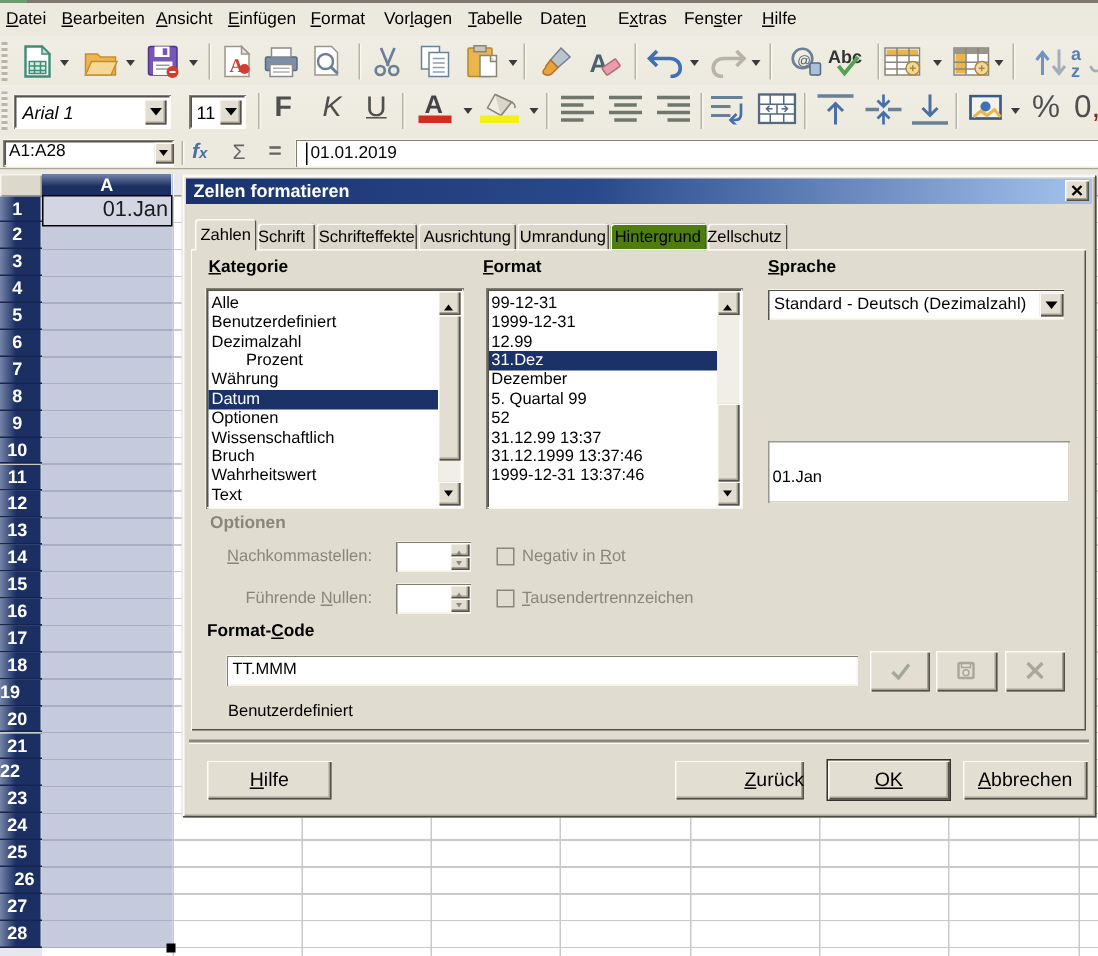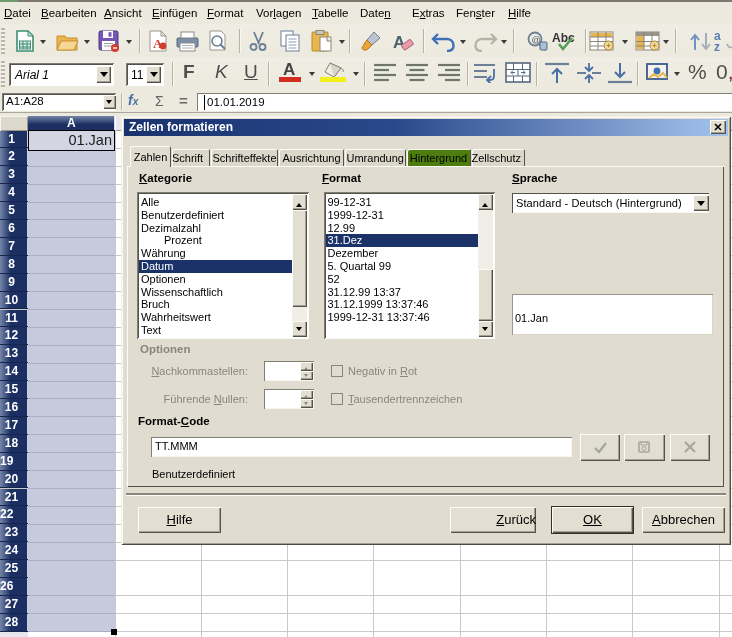--- a/index.html
+++ b/index.html
@@ -270,21 +270,21 @@
 <div class="abs" style="left:0;top:398.9999999999999px;width:28px;height:17.9px;background:linear-gradient(90deg,#7585a8,#1c2f63 38%);color:#fff;font-weight:bold;font-size:12px;text-align:center;line-height:17.9px;padding-right:5px;box-shadow:inset 0 -1px 0 #17244e,inset -1px 0 0 #c9d0e4">16</div>
 <div class="abs" style="left:0;top:416.89999999999986px;width:28px;height:17.9px;background:linear-gradient(90deg,#7585a8,#1c2f63 38%);color:#fff;font-weight:bold;font-size:12px;text-align:center;line-height:17.9px;padding-right:5px;box-shadow:inset 0 -1px 0 #17244e,inset -1px 0 0 #c9d0e4">17</div>
 <div class="abs" style="left:0;top:434.79999999999984px;width:28px;height:17.9px;background:linear-gradient(90deg,#7585a8,#1c2f63 38%);color:#fff;font-weight:bold;font-size:12px;text-align:center;line-height:17.9px;padding-right:5px;box-shadow:inset 0 -1px 0 #17244e,inset -1px 0 0 #c9d0e4">18</div>
 <div class="abs" style="left:0;top:452.6999999999998px;width:28px;height:17.9px;background:linear-gradient(90deg,#7585a8,#1c2f63 38%);color:#fff;font-weight:bold;font-size:12px;line-height:17.9px;padding-right:5px;box-shadow:inset 0 -1px 0 #17244e,inset -1px 0 0 #c9d0e4">19</div>
 <div class="abs" style="left:0;top:470.5999999999998px;width:28px;height:17.9px;background:linear-gradient(90deg,#7585a8,#1c2f63 38%);color:#fff;font-weight:bold;font-size:12px;text-align:center;line-height:17.9px;padding-right:5px;box-shadow:inset 0 -1px 0 #17244e,inset -1px 0 0 #c9d0e4">20</div>
 <div class="abs" style="left:0;top:488.4999999999998px;width:28px;height:17.9px;background:linear-gradient(90deg,#7585a8,#1c2f63 38%);color:#fff;font-weight:bold;font-size:12px;text-align:center;line-height:17.9px;padding-right:5px;box-shadow:inset 0 -1px 0 #17244e,inset -1px 0 0 #c9d0e4">21</div>
 <div class="abs" style="left:0;top:506.39999999999975px;width:28px;height:17.9px;background:linear-gradient(90deg,#7585a8,#1c2f63 38%);color:#fff;font-weight:bold;font-size:12px;line-height:17.9px;padding-right:5px;box-shadow:inset 0 -1px 0 #17244e,inset -1px 0 0 #c9d0e4">22</div>
 <div class="abs" style="left:0;top:524.2999999999997px;width:28px;height:17.9px;background:linear-gradient(90deg,#7585a8,#1c2f63 38%);color:#fff;font-weight:bold;font-size:12px;text-align:center;line-height:17.9px;padding-right:5px;box-shadow:inset 0 -1px 0 #17244e,inset -1px 0 0 #c9d0e4">23</div>
 <div class="abs" style="left:0;top:542.1999999999997px;width:28px;height:17.9px;background:linear-gradient(90deg,#7585a8,#1c2f63 38%);color:#fff;font-weight:bold;font-size:12px;text-align:center;line-height:17.9px;padding-right:5px;box-shadow:inset 0 -1px 0 #17244e,inset -1px 0 0 #c9d0e4">24</div>
 <div class="abs" style="left:0;top:560.0999999999997px;width:28px;height:17.9px;background:linear-gradient(90deg,#7585a8,#1c2f63 38%);color:#fff;font-weight:bold;font-size:12px;text-align:center;line-height:17.9px;padding-right:5px;box-shadow:inset 0 -1px 0 #17244e,inset -1px 0 0 #c9d0e4">25</div>
-<div class="abs" style="left:0;top:577.9999999999997px;width:28px;height:17.9px;background:linear-gradient(90deg,#7585a8,#1c2f63 38%);color:#fff;font-weight:bold;font-size:12px;text-align:left;line-height:17.9px;padding-right:5px;box-shadow:inset 0 -1px 0 #17244e,inset -1px 0 0 #c9d0e4">26</div>
+<div class="abs" style="left:0;top:577.9999999999997px;width:28px;height:17.9px;background:linear-gradient(90deg,#7585a8,#1c2f63 38%);color:#fff;font-weight:bold;font-size:12px;text-align:right;line-height:17.9px;padding-right:5px;box-shadow:inset 0 -1px 0 #17244e,inset -1px 0 0 #c9d0e4">26</div>
 <div class="abs" style="left:0;top:595.8999999999996px;width:28px;height:17.9px;background:linear-gradient(90deg,#7585a8,#1c2f63 38%);color:#fff;font-weight:bold;font-size:12px;text-align:center;line-height:17.9px;padding-right:5px;box-shadow:inset 0 -1px 0 #17244e,inset -1px 0 0 #c9d0e4">27</div>
 <div class="abs" style="left:0;top:613.7999999999996px;width:28px;height:17.9px;background:linear-gradient(90deg,#7585a8,#1c2f63 38%);color:#fff;font-weight:bold;font-size:12px;text-align:center;line-height:17.9px;padding-right:5px;box-shadow:inset 0 -1px 0 #17244e,inset -1px 0 0 #c9d0e4">28</div>
 <div class="abs" style="left:0;top:631.6999999999996px;width:28px;height:7px;background:#e9e7ee"></div>
 <div class="abs" style="left:28px;top:129.5px;width:87px;height:21px;border:1.5px solid #000;background:#d3d6e2"></div>
 <div class="abs" style="left:30px;top:132px;width:82px;font-size:14.5px;color:#1a1a1a;text-align:right">01.Jan</div>
 <div class="abs" style="left:110.5px;top:629px;width:6px;height:6px;background:#000"></div>
 <div class="abs" style="left:121px;top:116px;width:610px;height:429px;background:#e0dcd0;box-shadow:inset 1px 1px 0 #f1efe6,inset -1px -1px 0 #4e4b43,inset 2px 2px 0 #fcfbf6,inset -2px -2px 0 #a5a193"></div>
 <div class="abs" style="left:124px;top:119px;width:604px;height:17px;background:linear-gradient(90deg,#1a336f,#29498c 45%,#a4c4ee);color:#fff;font-weight:bold;font-size:12px;line-height:16px;padding-left:5px">Zellen formatieren</div>
 <div class="abs raised" style="left:710px;top:120px;width:16px;height:14px"></div>
 <svg class="abs" style="left:714px;top:123px" width="8" height="8" viewBox="0 0 8 8">
@@ -331,21 +331,21 @@
 <div class="abs" style="left:327.5px;top:285.6px;font-size:11px;line-height:12.8px;color:#000;white-space:nowrap;z-index:40;">31.12.99 13:37</div>
 <div class="abs" style="left:327.5px;top:298.40000000000003px;font-size:11px;line-height:12.8px;color:#000;white-space:nowrap;z-index:40;">31.12.1999 13:37:46</div>
 <div class="abs" style="left:327.5px;top:311.20000000000005px;font-size:11px;line-height:12.8px;color:#000;white-space:nowrap;z-index:40;">1999-12-31 13:37:46</div>
 <div class="abs" style="left:477.5px;top:194px;width:15px;height:143px;background:#f0eee6;z-index:40;"></div>
 <div class="abs raised" style="left:477.5px;top:194px;width:15px;height:16px;z-index:40;"></div>
 <div class="abs" style="left:481.5px;top:200px;z-index:40;border:3.5px solid transparent;border-bottom:4.5px solid #000"></div>
 <div class="abs raised" style="left:477.5px;top:321px;width:15px;height:16px;z-index:40;"></div>
 <div class="abs" style="left:481.5px;top:327px;z-index:40;border:3.5px solid transparent;border-top:4.5px solid #000"></div>
 <div class="abs raised" style="left:477.5px;top:269px;width:15px;height:52px;z-index:40;"></div>
 <div class="abs" style="left:512px;top:193px;width:197px;height:20px;background:#fff;box-shadow:inset 1px 1px 0 #55524b,inset -1px -1px 0 #f8f6ef;z-index:40;"></div>
-<div class="abs" style="left:516px;top:197px;z-index:40;font-size:11px;letter-spacing:0.1px">Standard - Deutsch (Hintergrund)</div>
+<div class="abs" style="left:516px;top:197px;z-index:40;font-size:11px;letter-spacing:0.1px">Standard - Deutsch (Dezimalzahl)</div>
 <div class="abs raised" style="left:693px;top:195px;width:16px;height:16px;z-index:40;"></div>
 <div class="abs" style="left:697px;top:201px;z-index:40;border:4px solid transparent;border-top:5px solid #000"></div>
 <div class="abs" style="left:512px;top:294px;width:201px;height:41px;background:#fff;box-shadow:inset 1px 1px 0 #9a968c,inset -1px -1px 0 #d8d4c8;z-index:40;"></div>
 <div class="abs" style="left:515px;top:312px;z-index:40;font-size:11px">01.Jan</div>
 <div class="abs" style="left:140px;top:343px;z-index:40;font-size:11.5px;font-weight:bold;color:#8a867b">Optionen</div>
 <div class="abs" style="left:141px;top:365px;z-index:40;font-size:11px;color:#8a867b;width:107px;text-align:right"><u>N</u>achkommastellen:</div>
 <div class="abs" style="left:157px;top:393px;z-index:40;font-size:11px;color:#8a867b;width:91px;text-align:right">Führende <u>N</u>ullen:</div>
 <div class="abs" style="left:264px;top:361px;width:50px;height:20px;background:#fff;box-shadow:inset 1px 1px 0 #807d72,inset -1px -1px 0 #f8f6ef;z-index:40;"></div>
 <div class="abs raised" style="left:300px;top:362px;width:13px;height:9px;z-index:40;"></div>
 <div class="abs raised" style="left:300px;top:371px;width:13px;height:9px;z-index:40;"></div>

